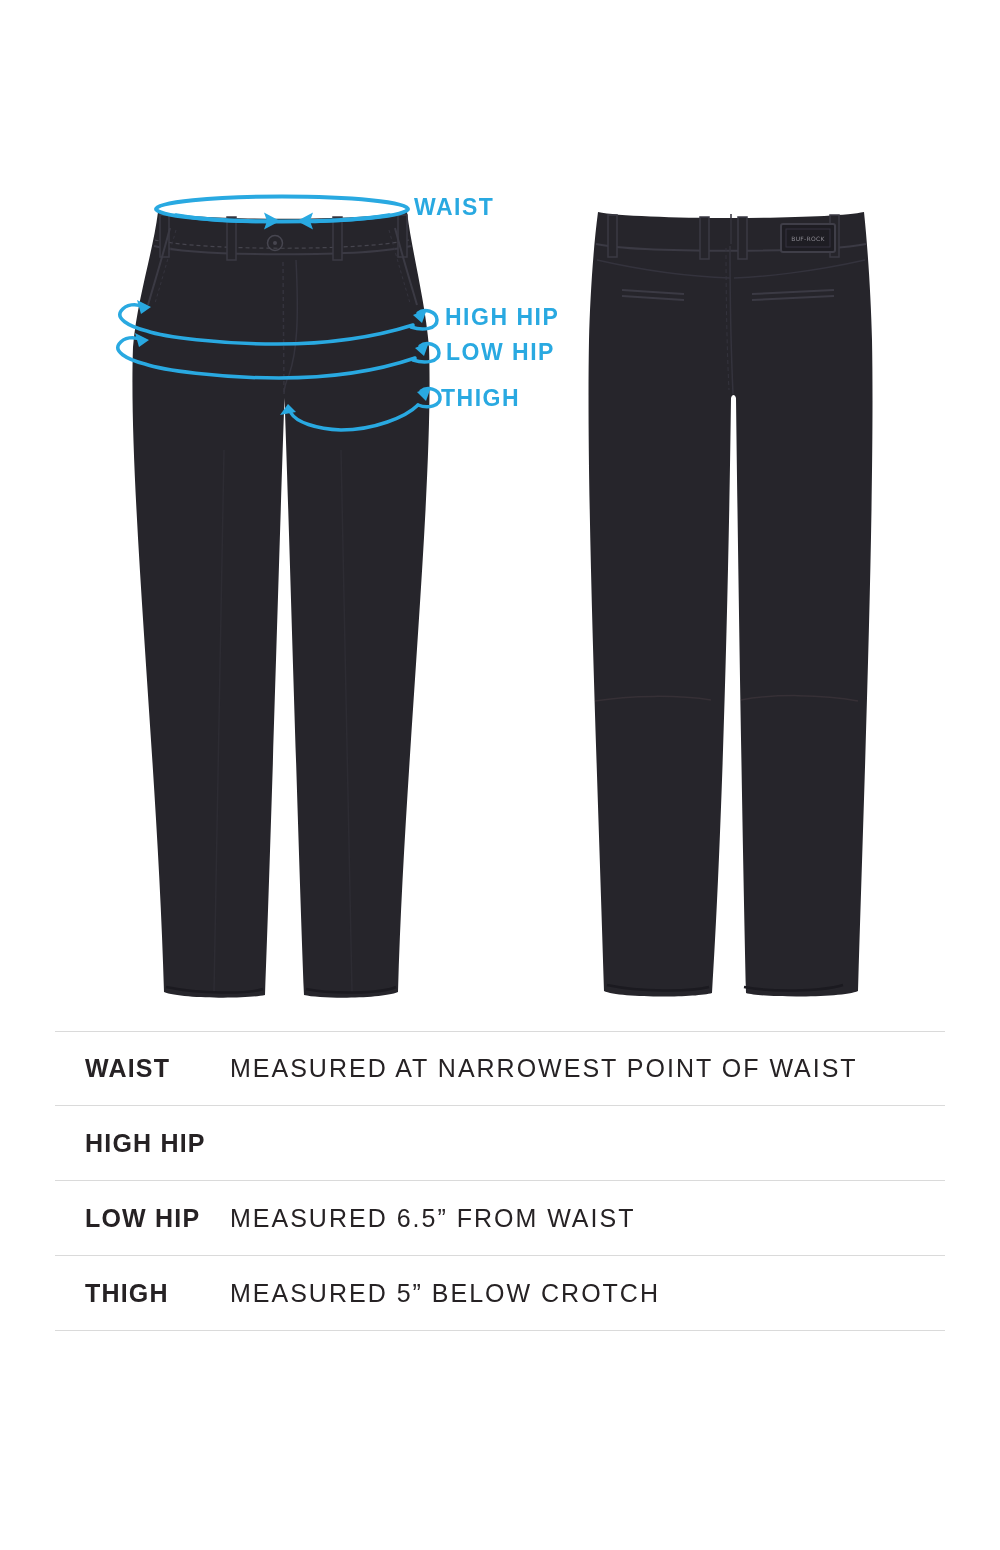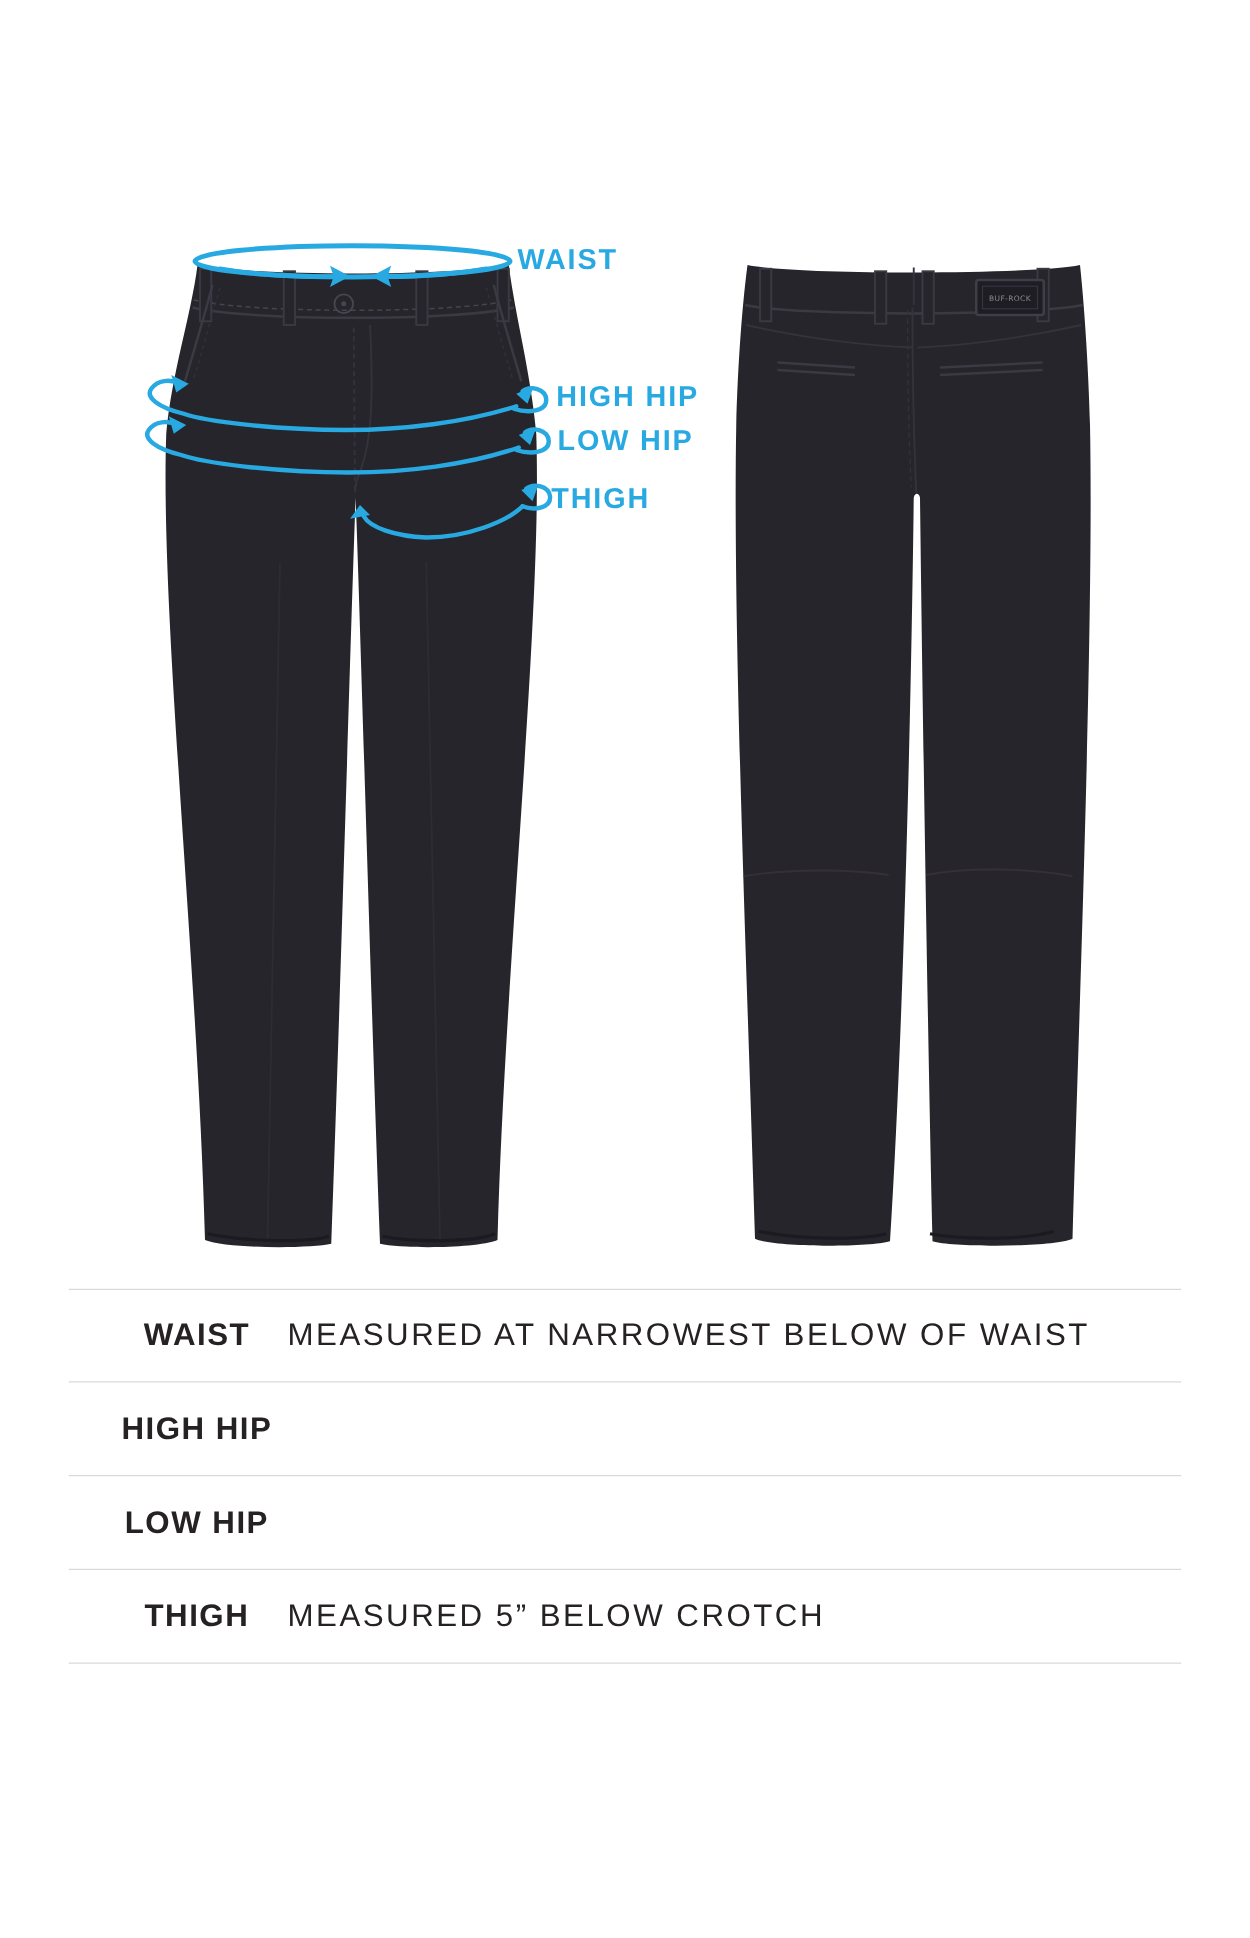--- a/index.html
+++ b/index.html
@@ -1,20 +1,20 @@
 <!DOCTYPE html>
 <html style="--accent: #29a9e1; --garment: #26252b;"><head>
 <meta charset="utf-8">
 <style>
   :root { --accent:#29a9e1; --ink:#262224; --garment:#26252b; }
   * { margin:0; padding:0; box-sizing:border-box; }
   html,body { background:#ffffff; }
   .canvas {
     position:relative; width:1000px; height:1550px; background:#ffffff;
-    font-family:"Liberation Sans", sans-serif; overflow:hidden;text-align:center;
+    font-family:"Liberation Sans", sans-serif; overflow:hidden;
   }
   .diagram-svg { position:absolute; left:0; top:0; }
   .blue-label {
     position:absolute; color:var(--accent); font-weight:bold;
     font-size:23px; line-height:23px; letter-spacing:1.5px; white-space:nowrap;
   }
   .lbl-waist   { left:414px; top:196px; }
   .lbl-highhip { left:445px; top:306px; }
   .lbl-lowhip  { left:446px; top:341px; }
   .lbl-thigh   { left:441px; top:387px; }
@@ -158,27 +158,28 @@
   </svg>
 
   <div class="blue-label lbl-waist">WAIST</div>
   <div class="blue-label lbl-highhip">HIGH HIP</div>
   <div class="blue-label lbl-lowhip">LOW HIP</div>
   <div class="blue-label lbl-thigh">THIGH</div>
 
   <div class="size-table">
     <div class="size-row">
       <span class="size-term">WAIST</span>
-      <span class="size-desc">MEASURED AT NARROWEST BELOW OF WAIST</span>
+      <span class="size-desc">MEASURED AT NARROWEST POINT OF WAIST</span>
     </div>
     <div class="size-row">
       <span class="size-term">HIGH HIP</span>
     </div>
     <div class="size-row">
       <span class="size-term">LOW HIP</span>
+      <span class="size-desc">MEASURED 6.5” FROM WAIST</span>
     </div>
     <div class="size-row">
       <span class="size-term">THIGH</span>
       <span class="size-desc">MEASURED 5” BELOW CROTCH</span>
     </div>
   </div>
 
 </div>
 
 </body></html>

